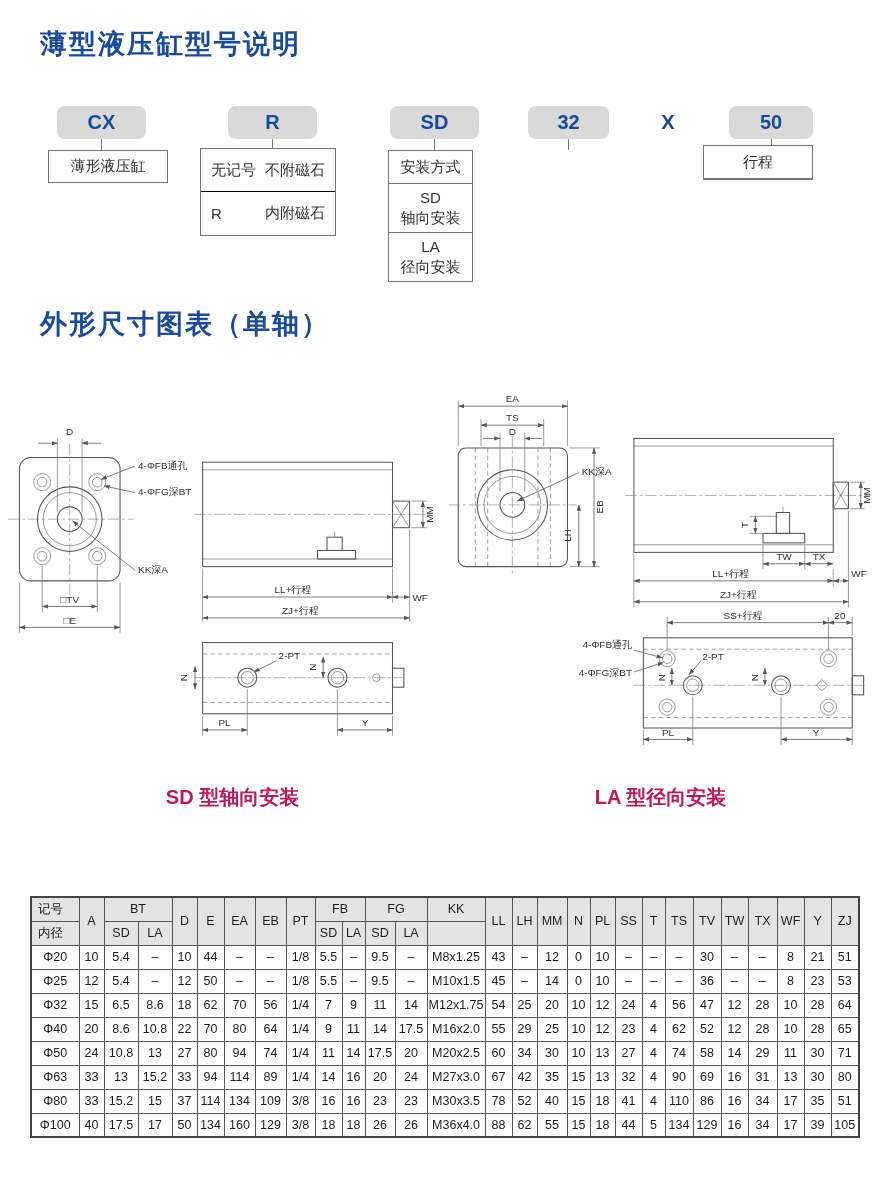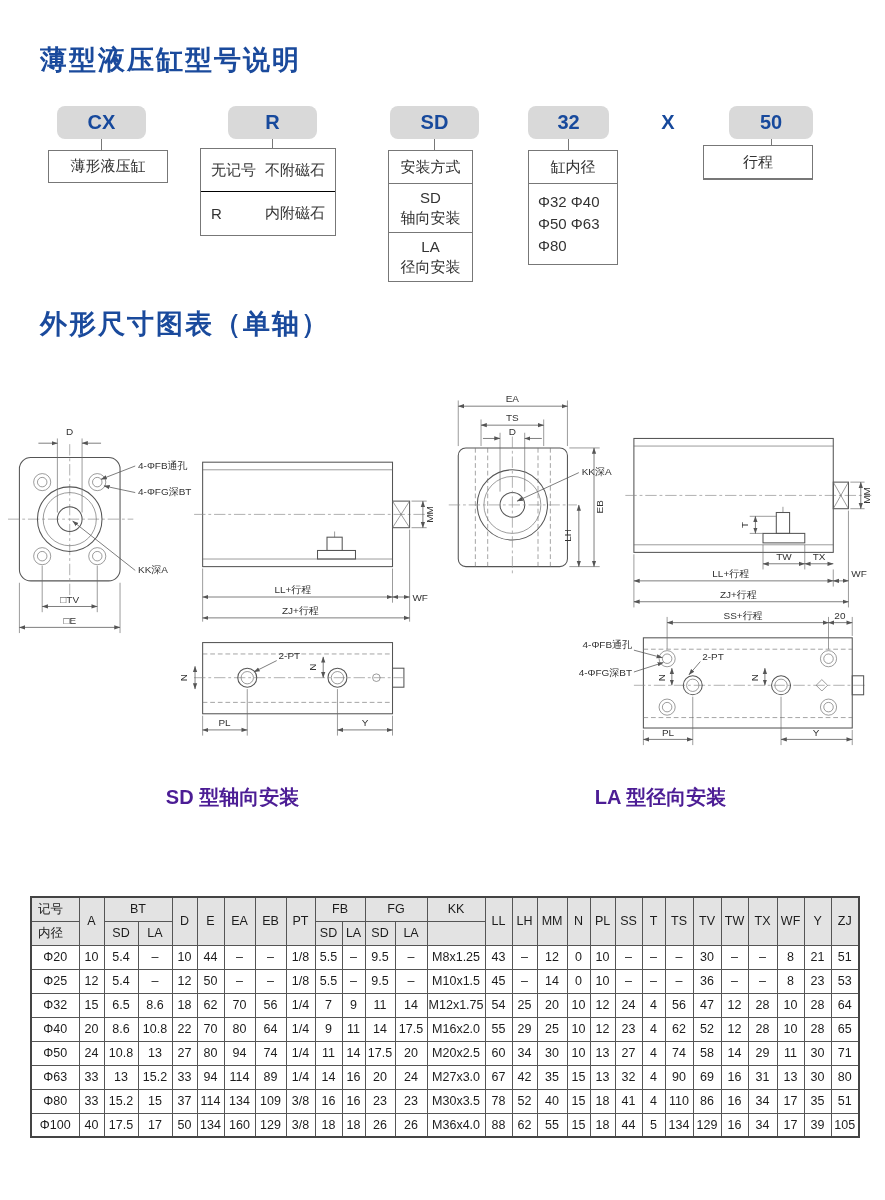--- a/index.html
+++ b/index.html
@@ -5,21 +5,21 @@
   * { margin:0; padding:0; box-sizing:border-box; }
   html,body { background:#fff; }
   body {
     width:885px; height:1200px; position:relative; overflow:hidden;
     font-family:"Liberation Sans", sans-serif; color:#222;
   }
   .h1, .h2 {
     position:absolute; left:40px; font-size:27px; font-weight:bold;
     color:var(--blue,#1a4a9c); letter-spacing:2px;
   }
-  .h1 { top:42px; }
+  .h1 { top:26px; }
   .h2 { top:306px; }
 
   
   .model { position:absolute; left:0; top:0; width:885px; height:300px; }
   .chip {
     position:absolute; top:106px; height:33px; background:var(--chipbg,#d9d9d9);
     border-radius:8px; color:var(--chiptext,#17499c); font-weight:bold; font-size:20px;
     display:flex; align-items:center; justify-content:center;
   }
   .xsep {
@@ -37,21 +37,21 @@
   .bx-lines { padding:7px 9px; line-height:22px; }
 
   
   .drawings { position:absolute; left:8px; top:372px; width:872px; display:flex; gap:4px; }
   svg text { font-family:"Liberation Sans", sans-serif; font-size:10.5px; fill:#333; }
   .ol  { fill:none; stroke:#555; stroke-width:1.1; }
   .tl  { fill:none; stroke:#6a6a6a; stroke-width:0.7; }
   .cl  { fill:none; stroke:#8a8a8a; stroke-width:0.7; stroke-dasharray:12 3 3 3; }
   .hid { fill:none; stroke:#777; stroke-width:0.7; stroke-dasharray:5 3; }
   .dim { fill:none; stroke:#555; stroke-width:0.8; }
-  .caption { position:absolute; top:784px; font-size:20px; font-weight:bold; color:#4c1d95; text-align:center; }
+  .caption { position:absolute; top:784px; font-size:20px; font-weight:bold; color:#be185d; text-align:center; }
   .cap-sd { left:100px; width:265px; }
   .cap-la { left:528px; width:265px; }
 
   
   table.dim-table {
     position:absolute; left:30px; top:896px; width:828px;
     border-collapse:collapse; table-layout:fixed; font-size:12.5px;
     border:2px solid #444;
   }
   .dim-table th, .dim-table td {
@@ -98,28 +98,20 @@
     <div class="mount-sec divide">
       <div>SD</div>
       <div>轴向安装</div>
     </div>
     <div class="mount-sec">
       <div>LA</div>
       <div>径向安装</div>
     </div>
   </div>
 
-  <div class="descbox" style="left:528px;top:150px;width:90px">
-    <div class="bx-title">缸内径</div>
-    <div class="bx-lines">
-      <div>Φ32 Φ40</div>
-      <div>Φ50 Φ63</div>
-      <div>Φ80</div>
-    </div>
-  </div>
 
   <div class="descbox" style="left:703px;top:145px;width:110px">
     <div class="bx-title">行程</div>
   </div>
 </div>
 
 <div class="h2">外形尺寸图表（单轴）</div>
 
 <div class="drawings">
 

